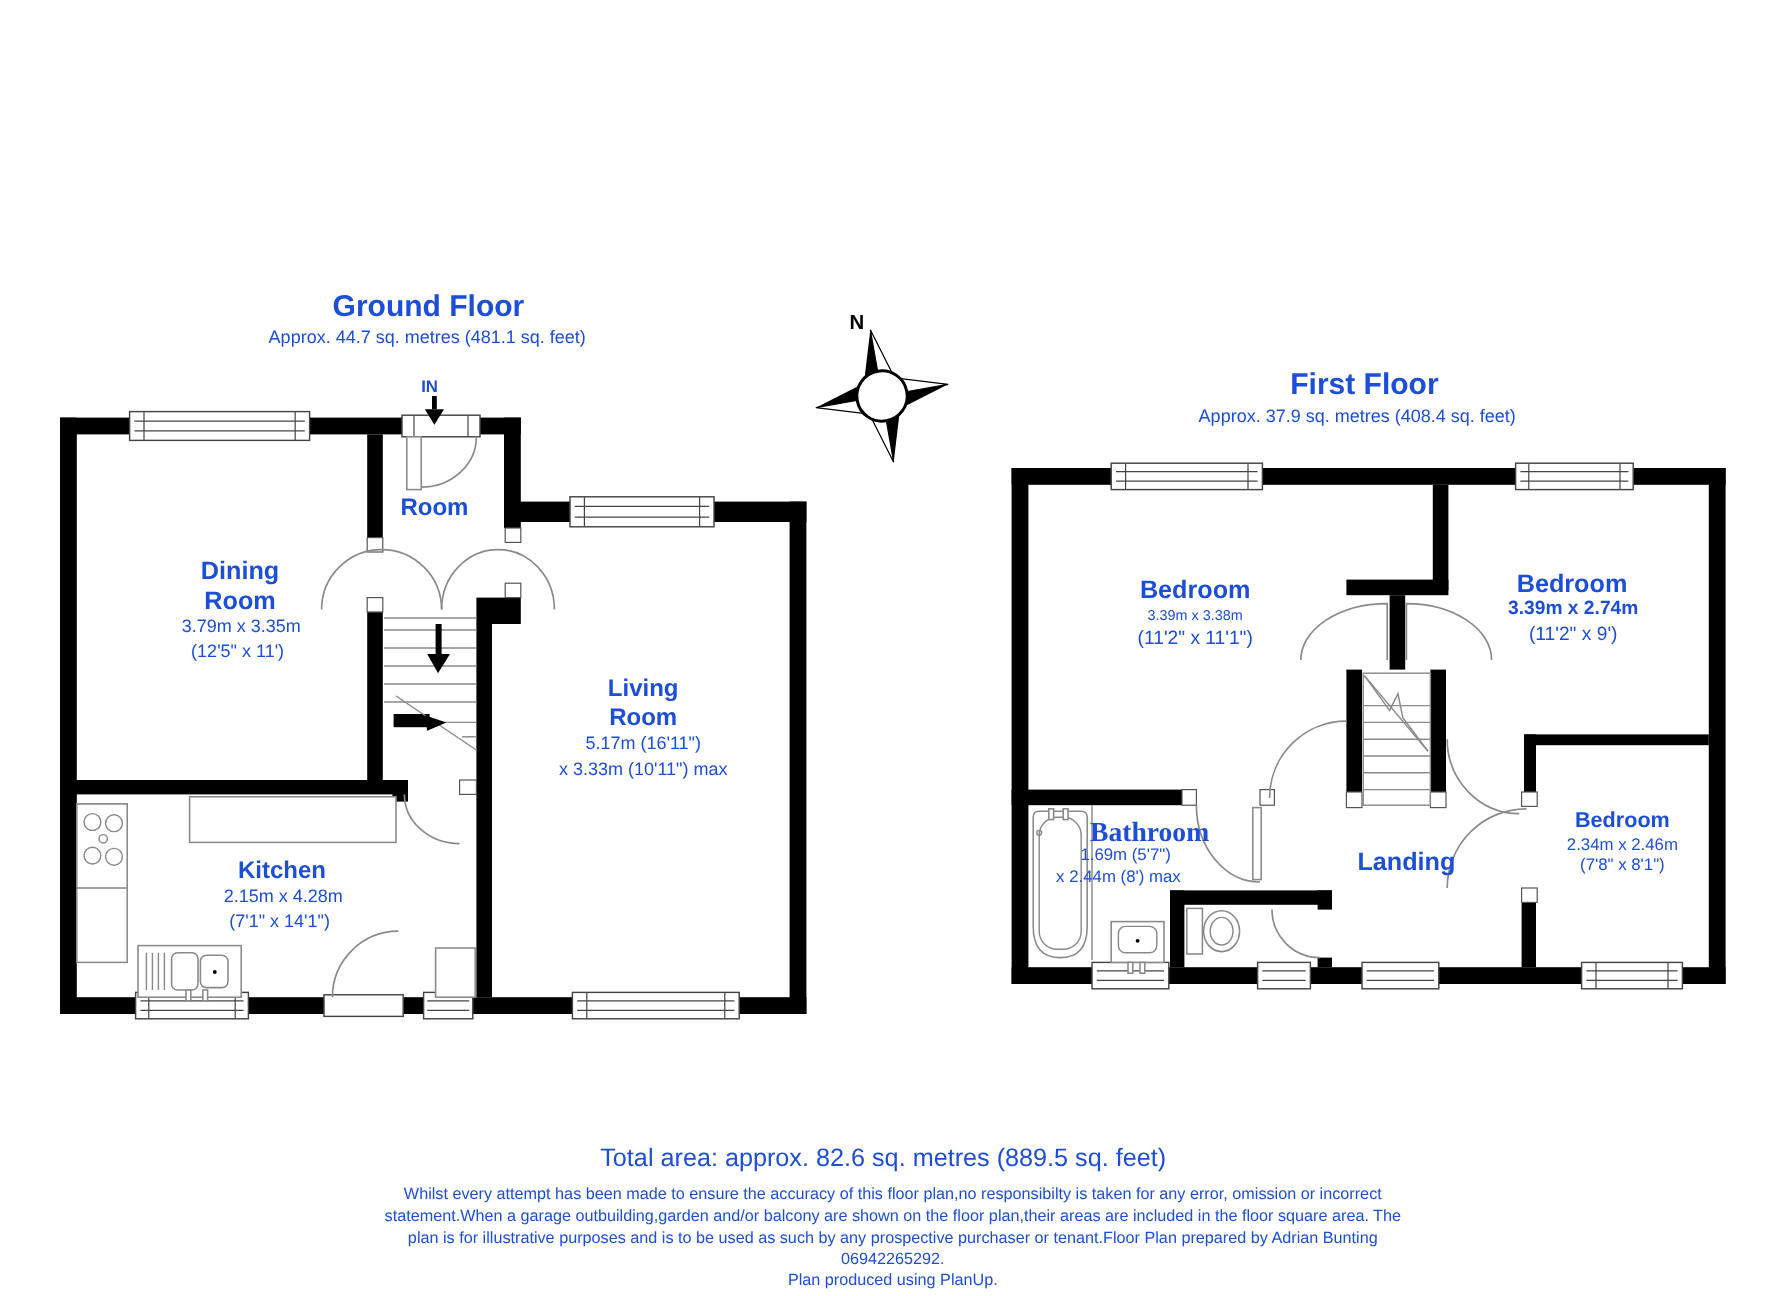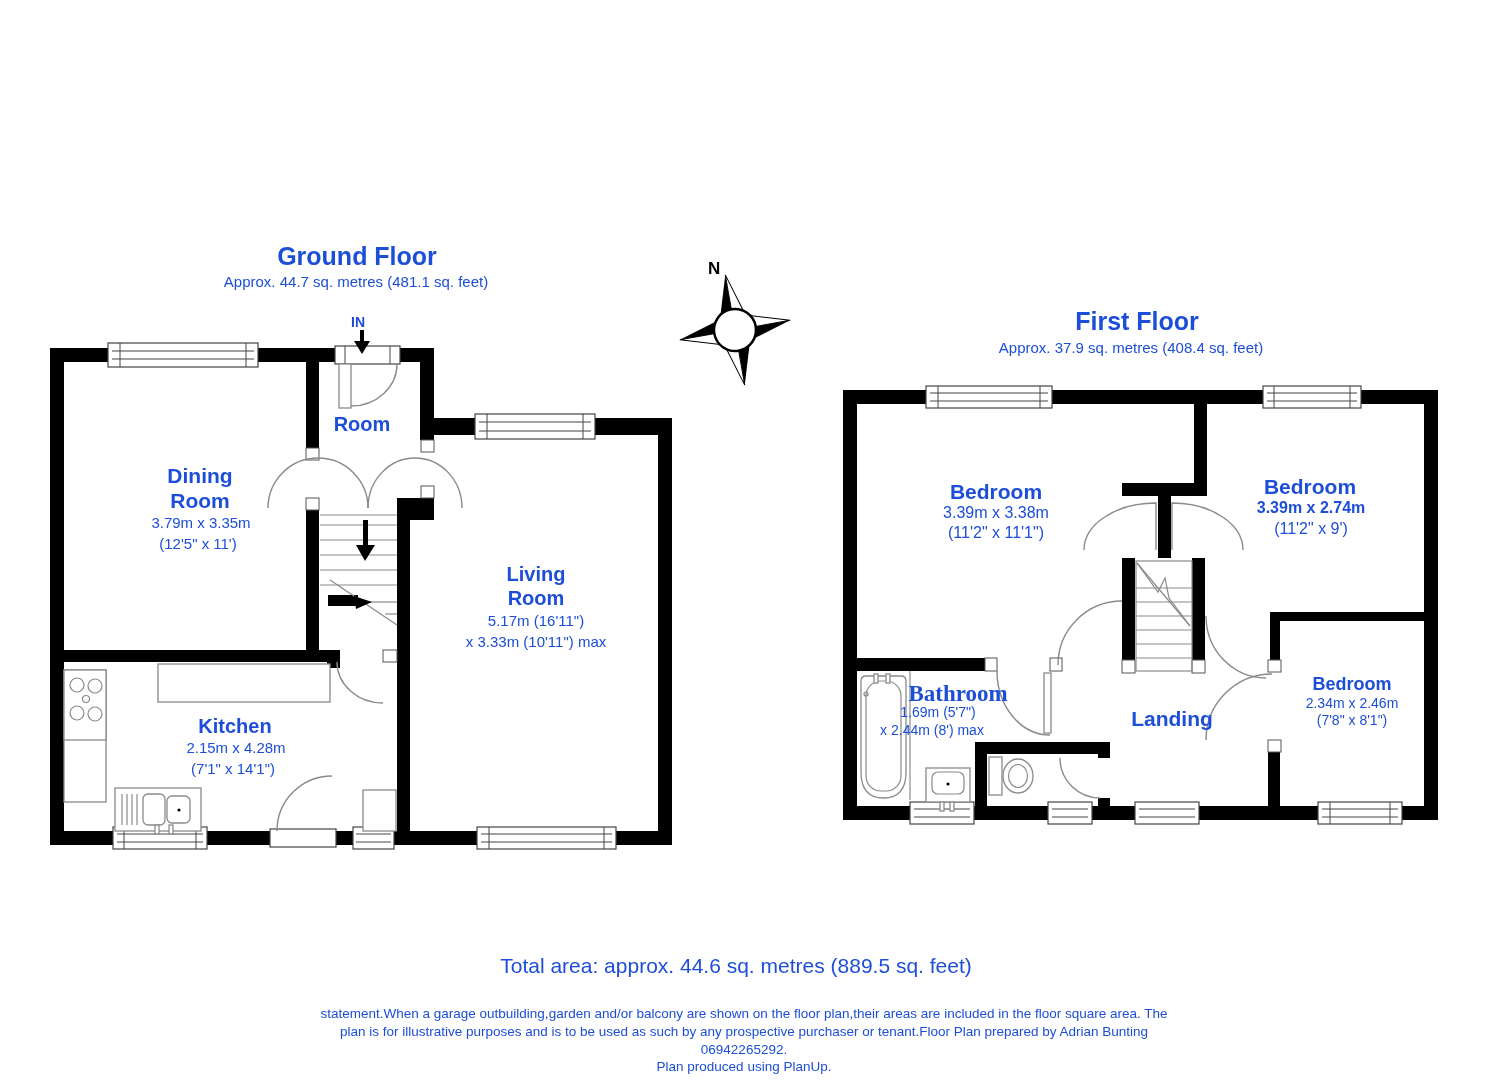--- a/index.html
+++ b/index.html
@@ -298,36 +298,37 @@
   <div class="lbl" style="left:536px;top:641px;font-size:15px;">x 3.33m (10'11") max</div>
 
   <div class="lbl bold" style="left:235px;top:726px;font-size:20px;">Kitchen</div>
   <div class="lbl" style="left:236px;top:747px;font-size:15px;">2.15m x 4.28m</div>
   <div class="lbl" style="left:233px;top:768px;font-size:15px;">(7'1" x 14'1")</div>
 
   <div class="lbl bold" style="left:1137px;top:321px;font-size:25px;">First Floor</div>
   <div class="lbl" style="left:1131px;top:347px;font-size:15px;">Approx. 37.9 sq. metres (408.4 sq. feet)</div>
 
   <div class="lbl bold" style="left:996px;top:492px;font-size:21px;">Bedroom</div>
-  <div class="lbl" style="left:996px;top:513px;font-size:16px;">3.39m x 3.38m</div>
+  <div class="lbl" style="left:996px;top:513px;font-size:12px;">3.39m x 3.38m</div>
   <div class="lbl" style="left:996px;top:533px;font-size:16px;">(11'2" x 11'1")</div>
 
   <div class="lbl bold" style="left:1310px;top:487px;font-size:21px;">Bedroom</div>
   <div class="lbl" style="left:1311px;top:508px;font-size:16px;font-weight:bold;">3.39m x 2.74m</div>
   <div class="lbl" style="left:1311px;top:529px;font-size:16px;">(11'2" x 9')</div>
 
   <div class="lbl bold" style="left:958px;top:694px;font-size:23px;font-family:Liberation Serif, serif;">Bathroom</div>
   <div class="lbl" style="left:938px;top:712px;font-size:14px;">1.69m (5'7")</div>
   <div class="lbl" style="left:932px;top:730px;font-size:14px;">x 2.44m (8') max</div>
 
   <div class="lbl bold" style="left:1172px;top:719px;font-size:21px;">Landing</div>
 
   <div class="lbl bold" style="left:1352px;top:684px;font-size:18px;">Bedroom</div>
   <div class="lbl" style="left:1352px;top:703px;font-size:14px;">2.34m x 2.46m</div>
   <div class="lbl" style="left:1352px;top:720px;font-size:14px;">(7'8" x 8'1")</div>
 
-  <div class="lbl" style="left:736px;top:966px;font-size:21px;">Total area: approx. 44.6 sq. metres (889.5 sq. feet)</div>
+  <div class="lbl" style="left:736px;top:966px;font-size:21px;">Total area: approx. 82.6 sq. metres (889.5 sq. feet)</div>
+  <div class="lbl" style="left:744px;top:995px;font-size:13.5px;">Whilst every attempt has been made to ensure the accuracy of this floor plan,no responsibilty is taken for any error, omission or incorrect</div>
   <div class="lbl" style="left:744px;top:1013px;font-size:13.5px;">statement.When a garage outbuilding,garden and/or balcony are shown on the floor plan,their areas are included in the floor square area. The</div>
   <div class="lbl" style="left:744px;top:1031px;font-size:13.5px;">plan is for illustrative purposes and is to be used as such by any prospective purchaser or tenant.Floor Plan prepared by Adrian Bunting</div>
   <div class="lbl" style="left:744px;top:1049px;font-size:13.5px;">06942265292.</div>
   <div class="lbl" style="left:744px;top:1066px;font-size:13.5px;">Plan produced using PlanUp.</div>
 
 </div>
 
 </body></html>

